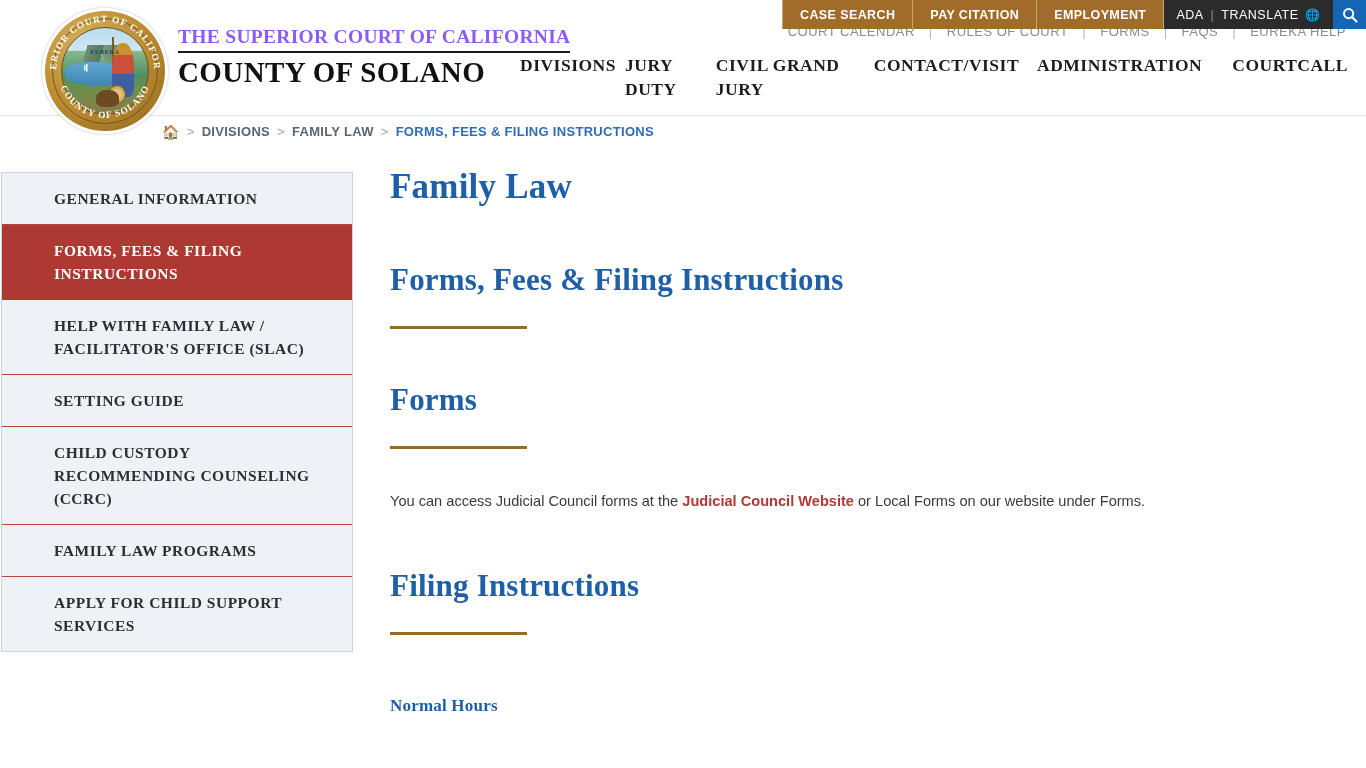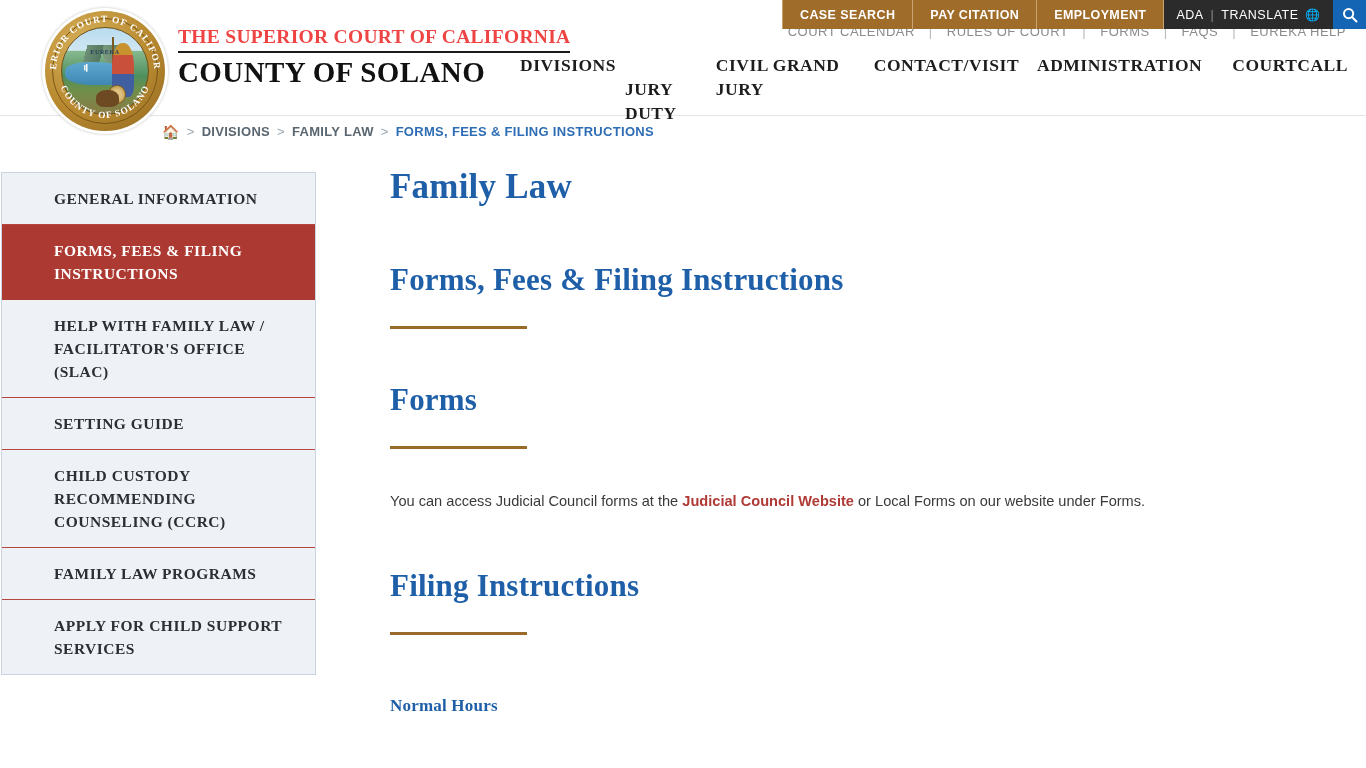--- a/index.html
+++ b/index.html
@@ -162,21 +162,21 @@
 
   .wordmark {
     position: absolute;
     left: 178px; top: 26px;
   }
   .wordmark .line1 {
     font-family: "Liberation Serif", serif;
     font-size: 19.5px;
     font-weight: bold;
     letter-spacing: .3px;
-    color: #ef4444;
+    color: #8b5cf6;
     padding-bottom: 3px;
     border-bottom: 2px solid #1a1a1a;
     display: inline-block;
   }
   .wordmark .line2 {
     font-family: "Liberation Serif", serif;
     font-size: 29px;
     font-weight: bold;
     letter-spacing: .4px;
     color: #111111;
@@ -195,21 +195,21 @@
   .navitem {
     font-family: "Liberation Serif", serif;
     font-size: 17.5px;
     font-weight: bold;
     letter-spacing: .5px;
     color: #1d1d1d;
     line-height: 24px;
     text-transform: uppercase;
   }
   .nav-divisions { width: 110px; }
-  .nav-jury { width: 95px; margin-top: 24px; }
+  .nav-jury { width: 95px; }
   .nav-civil { width: 135px; }
   .nav-contact { width: 150px; margin-left: 29px; }
   .nav-admin { width: 175px; margin-left: 18px; }
   .nav-courtcall { width: 140px; margin-left: 28px; }
 
   
   .breadcrumb {
     position: absolute;
     left: 162px; top: 124px;
     display: flex;
@@ -222,21 +222,21 @@
   }
   .bc-home { color: #b03a35; font-size: 14px; line-height: 1; }
   .bc-sep { color: #9aa5ad; font-weight: normal; font-size: 13px; }
   .bc-link { color: #5a6670; }
   .bc-current { color: #2e6db4; }
 
   
   .sidebar {
     position: absolute;
     left: 1px; top: 172px;
-    width: 315px;
+    width: 352px;
     background: #eef2f7;
     border: 1px solid #c9d4e0;
   }
   .side-item {
     padding: 14px 18px 14px 52px;
     font-family: "Liberation Serif", serif;
     font-size: 15.5px;
     font-weight: bold;
     letter-spacing: .5px;
     color: #2b2f33;

